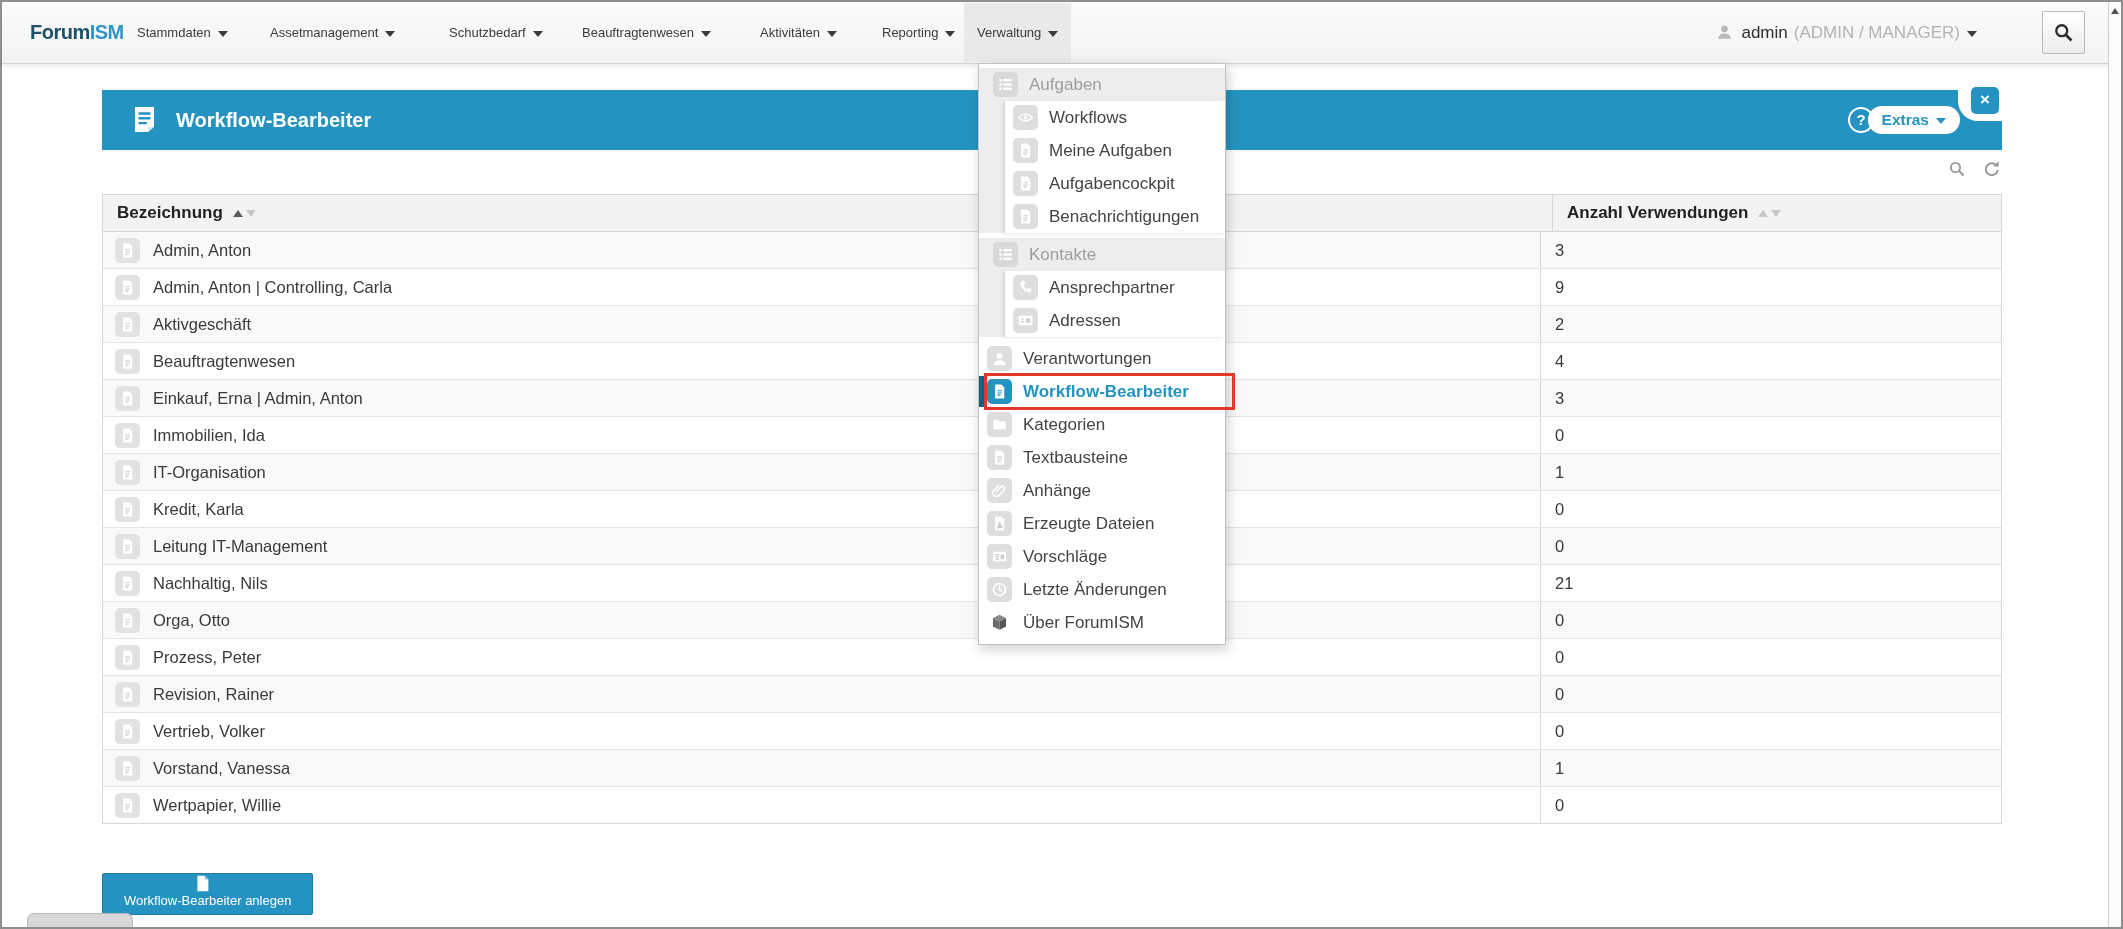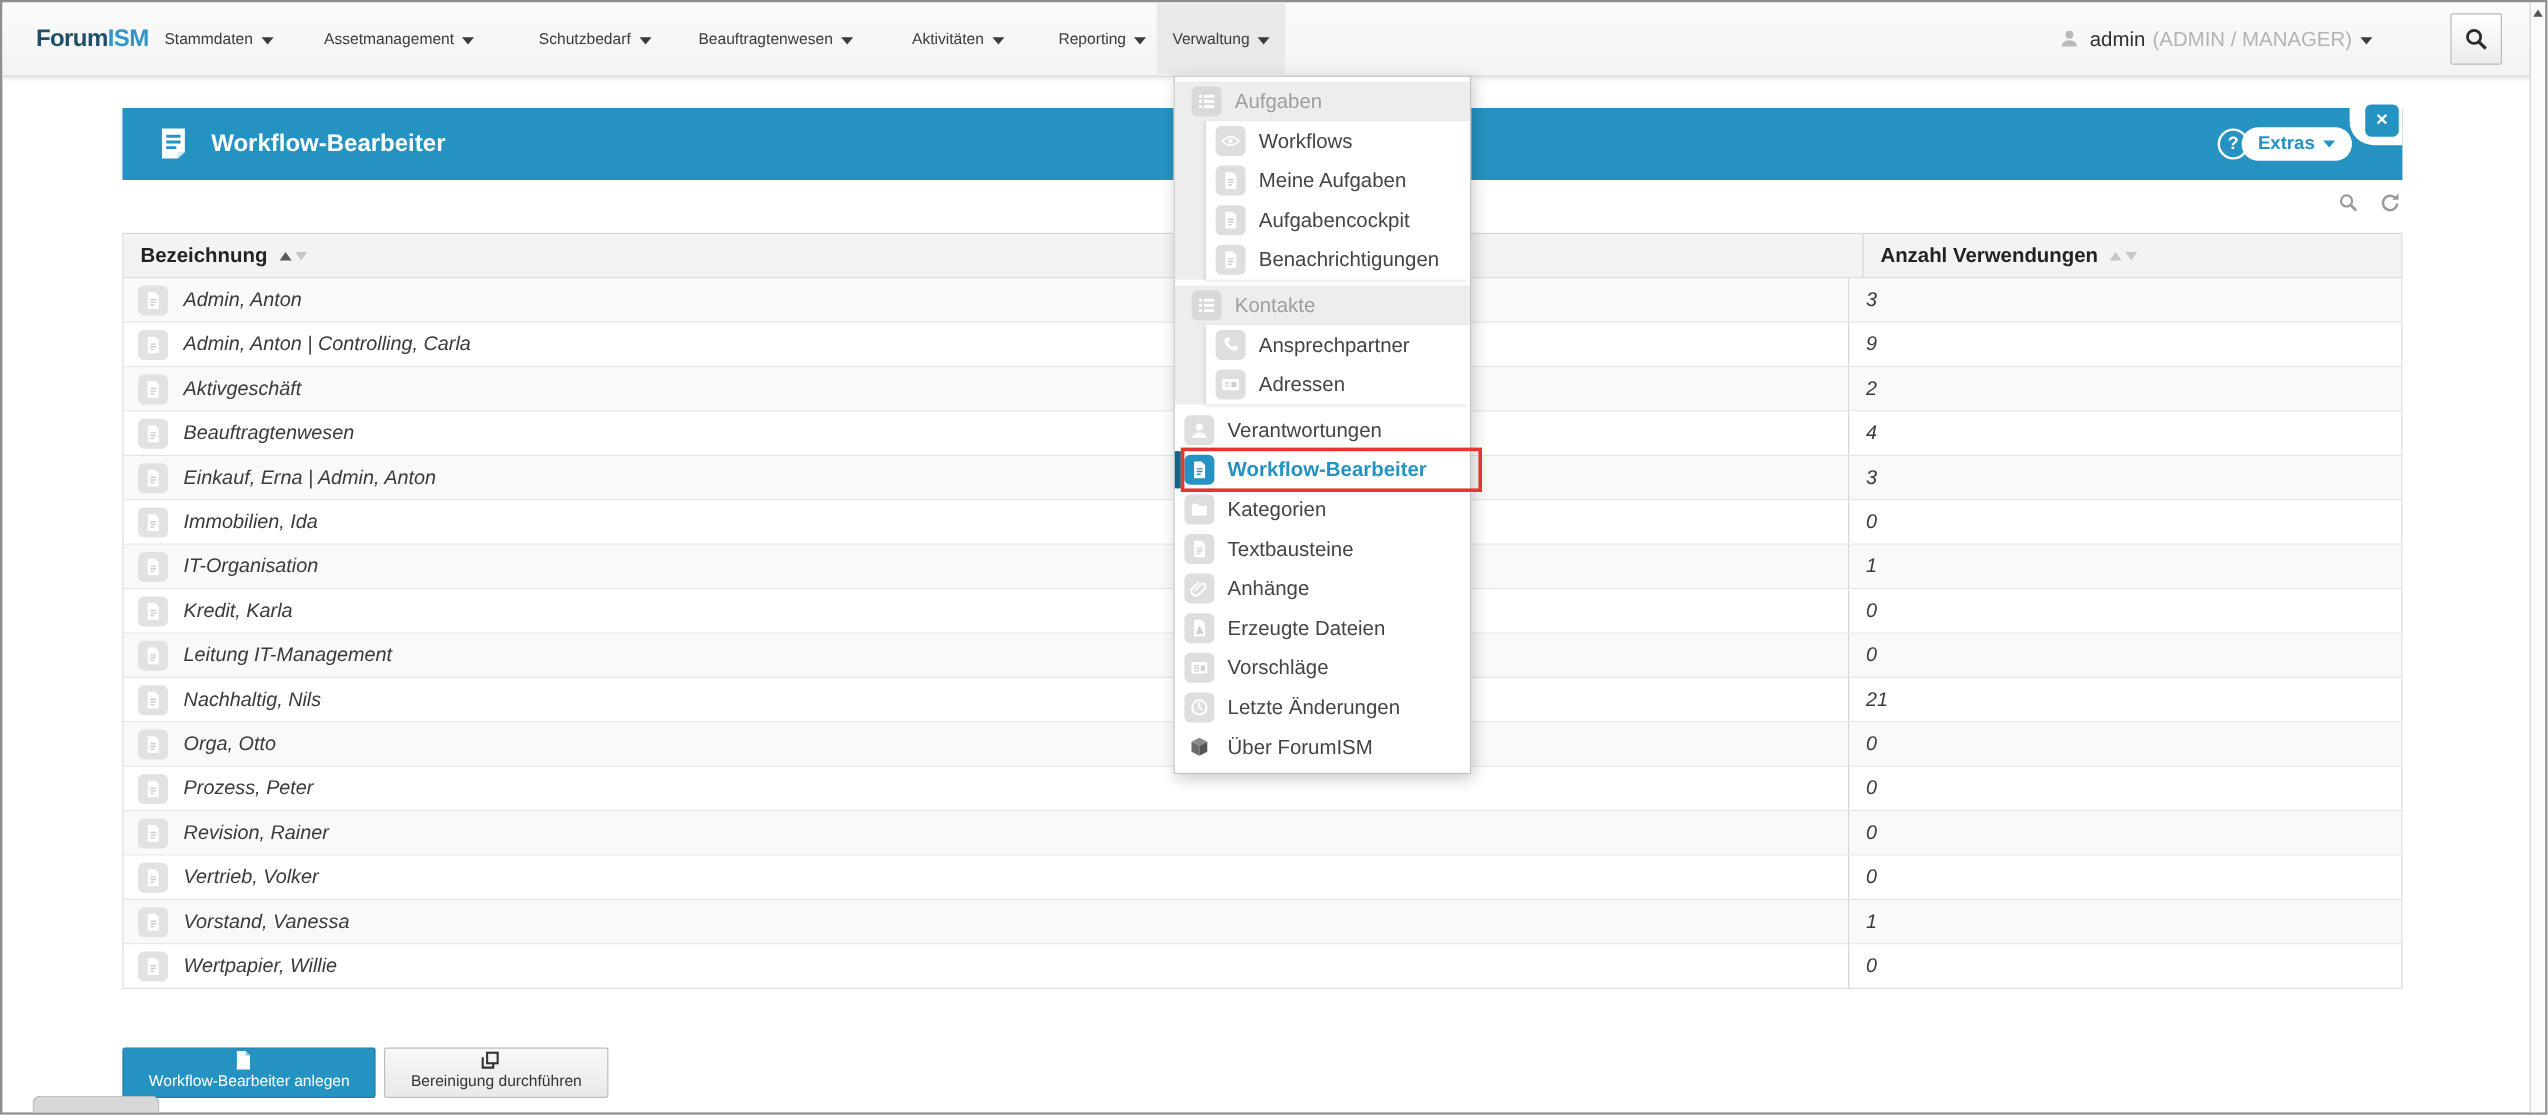--- a/index.html
+++ b/index.html
@@ -51,21 +51,21 @@
   .grid{position:absolute;left:100px;top:192px;width:1900px;border:1px solid #d6d6d6;box-sizing:border-box;
     font-size:16.5px;color:#3a3a3a;background:#fff;z-index:5;}
   .grid-head{display:flex;height:36px;background:#f3f3f3;border-bottom:1px solid #d6d6d6;font-weight:bold;color:#222;font-size:17px;gap:12px;}
   .gh-cell{display:flex;align-items:center;padding:0 14px;cursor:pointer;box-sizing:border-box;}
   .gh-c1{width:1437px;}
   .gh-c2{flex:1;border-left:1px solid #d6d6d6;}
   .sorts{margin-left:10px;display:inline-flex;gap:3px;align-items:center;}
   .s-up{width:0;height:0;border-left:5px solid transparent;border-right:5px solid transparent;border-bottom:7px solid #c7c7c7;}
   .s-down{width:0;height:0;border-left:5px solid transparent;border-right:5px solid transparent;border-top:7px solid #c7c7c7;}
   .s-up.on{border-bottom-color:#5a5a5a;}
-  .row{display:flex;height:36px;border-bottom:1px solid #e4e4e4;background:#fff;cursor:pointer;font-style:italic;}
+  .row{display:flex;height:36px;border-bottom:1px solid #e4e4e4;background:#fff;cursor:pointer;}
   .row:nth-child(odd){background:#f9f9f9;}
   .row:last-child{border-bottom:none;}
   .cell{display:flex;align-items:center;box-sizing:border-box;}
   .c1{width:1437px;padding-left:12px;}
   .c2{flex:1;border-left:1px solid #d6d6d6;padding-left:14px;}
   .tile{width:25px;height:25px;border-radius:5px;background:#e2e2e2;display:flex;align-items:center;justify-content:center;
     margin-right:13px;flex:none;}
   .tile svg{width:19px;height:19px;display:block;}
 
   
@@ -372,29 +372,20 @@
   </div>
 
   <div class="actions">
     <button class="btn btn-primary">
       <svg viewBox="0 0 26 26">
           <path fill="#fff" d="M6 2.5h10l5 5V23.5H6z"></path>
           <path fill="#8fc6dd" d="M16 2.5l5 5h-5z"></path>
         </svg>
       <span>Workflow-Bearbeiter anlegen</span>
     </button>
-    <button class="btn btn-default">
-      <svg viewBox="0 0 26 26">
-          <g fill="none" stroke="#333" stroke-width="2.4">
-            <rect x="9.5" y="4.5" width="12" height="12"></rect>
-            <path d="M4.5 9.5v12h12v-5"></path>
-          </g>
-        </svg>
-      <span>Bereinigung durchführen</span>
-    </button>
   </div>
 
   <div class="footer-tab"></div>
 
   <div class="dropdown" id="dropdownMenu">
       <div class="menu-group">
         <div class="m-section">
           <span class="tile">
             <svg viewBox="0 0 26 26">
               <g fill="#fff">

